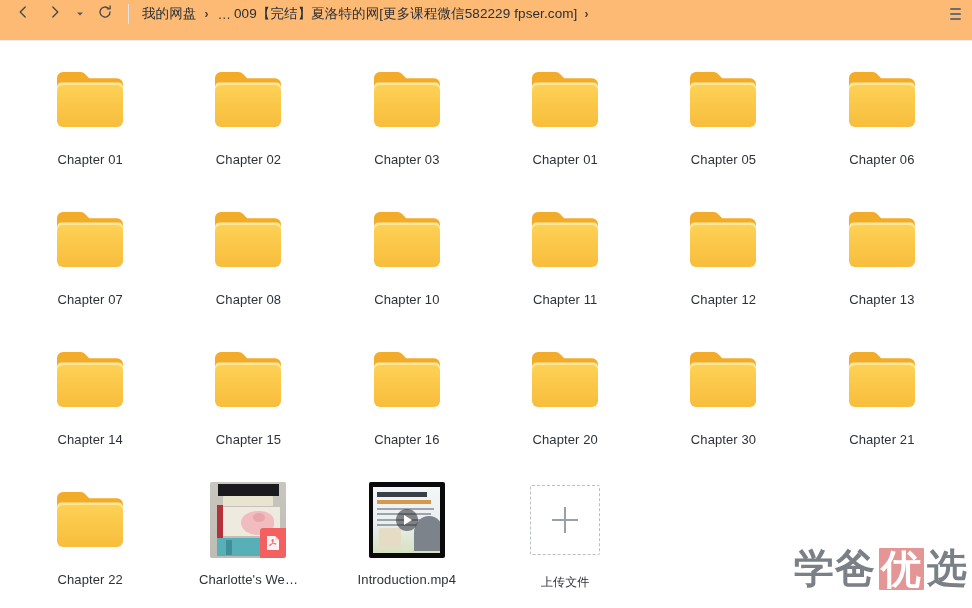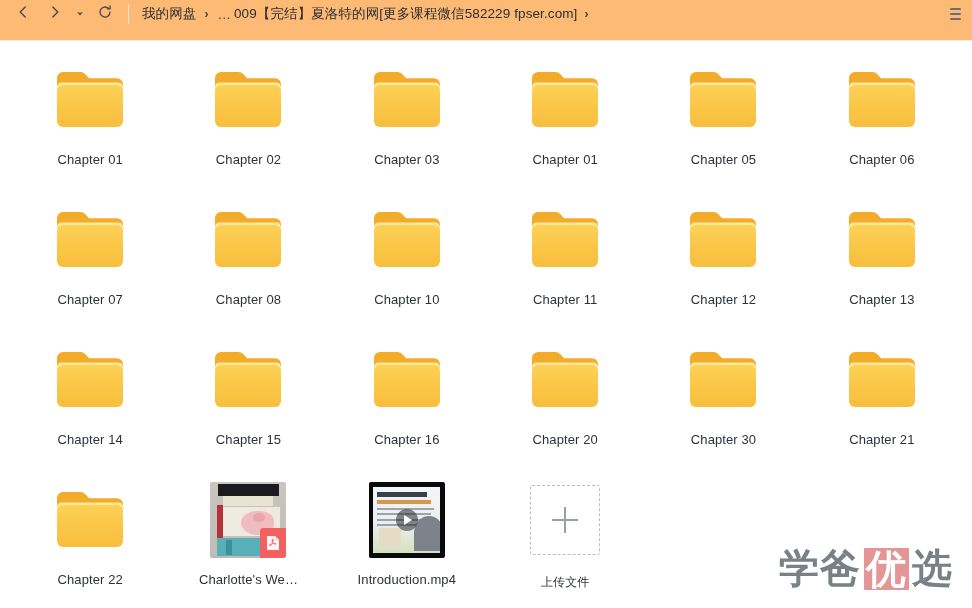--- a/index.html
+++ b/index.html
@@ -330,21 +330,21 @@
   }
   .upload-label {
     margin-top: 16px;
     font-size: 12px;
     color: #2d3138;
   }
 
   
   .watermark {
     position: absolute;
-    right: 19px;
+    right: 4px;
     bottom: 12px;
     display: flex;
     align-items: center;
     font-family: "DejaVu Sans", "Liberation Sans", sans-serif;
     font-size: 40px;
     font-weight: bold;
     color: #6f767c;
     opacity: .92;
     letter-spacing: 1px;
     user-select: none;

